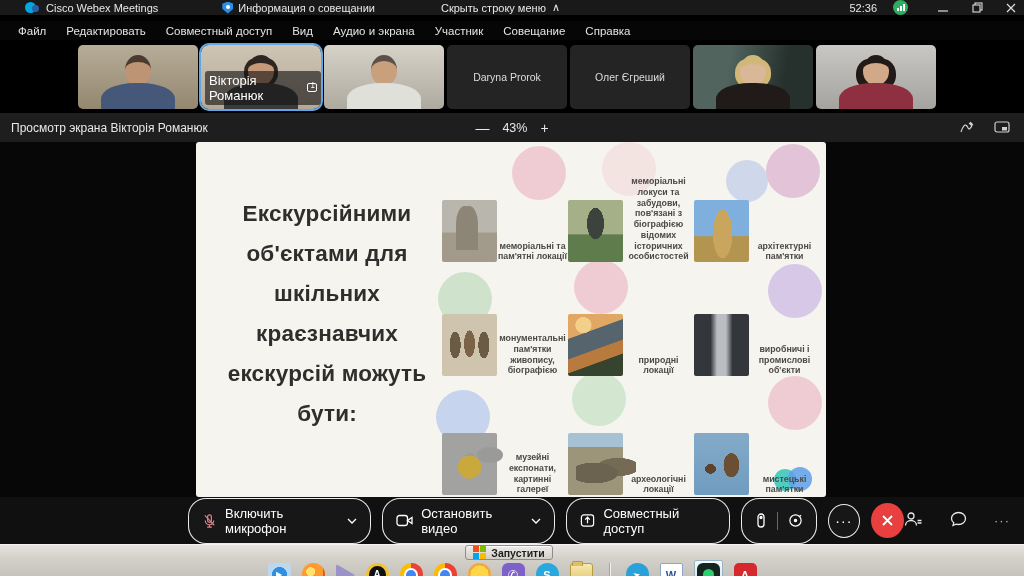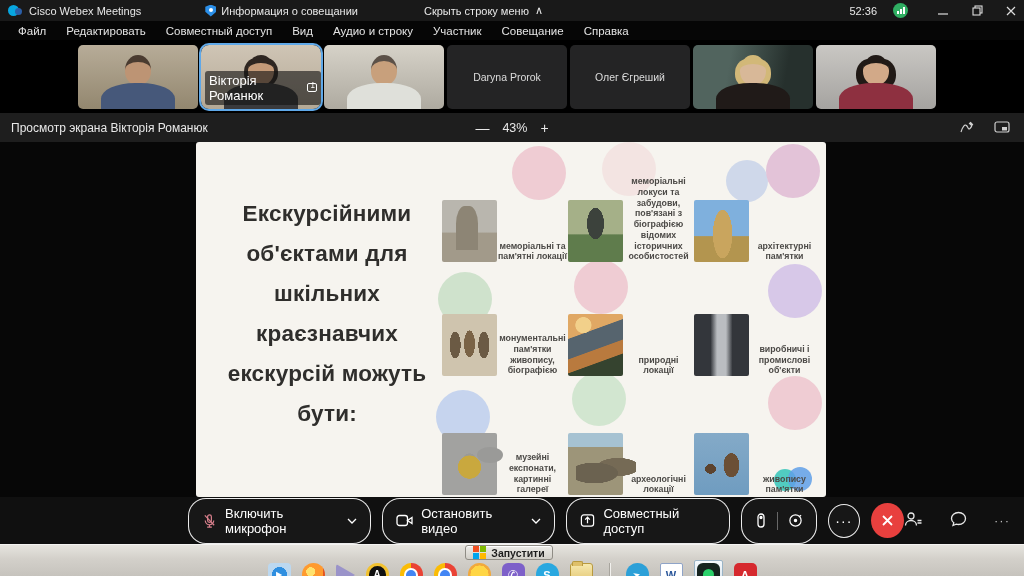--- a/index.html
+++ b/index.html
@@ -1,21 +1,21 @@
 <!DOCTYPE html>
 <html><head>
 <meta charset="utf-8">
 <style>
   * { margin:0; padding:0; box-sizing:border-box; }
   html,body { width:1024px; height:576px; overflow:hidden; }
   body { font-family:"Liberation Sans","DejaVu Sans",sans-serif; background:#000; position:relative; }
 
   
-  .titlebar { position:absolute; left:0; top:0; width:1024px; height:21px; background:#191919;
-    display:flex; align-items:center; color:#e8e8e8; font-size:11px; }
+  .titlebar { position:absolute; left:0; top:0; width:1024px; height:15px; background:#191919;
+    display:flex; align-items:center; color:#e8e8e8; font-size:11px;padding-left:17px; }
   .tb-logo { width:15px; height:11px; margin:0 6px 0 8px; position:relative; }
   .tb-logo i { position:absolute; border-radius:50%; }
   .tb-logo i:nth-child(1){ left:0; top:0; width:11px; height:11px; background:#07a6e0; }
   .tb-logo i:nth-child(2){ left:7px; top:3px; width:7px; height:7px; background:#2b5fa8; }
   .tb-title { margin-right:64px; }
   .shield-ic { width:11px; height:12px; background:#2b8fe8; margin-right:5px;
     clip-path:polygon(50% 0,100% 18%,100% 60%,50% 100%,0 60%,0 18%); position:relative; }
   .shield-ic::after { content:""; position:absolute; left:3.5px; top:3.5px; width:4px; height:4px; background:#fff; border-radius:50%; }
   .tb-info { display:flex; align-items:center; margin-right:66px; }
   .tb-hide { display:flex; align-items:center; gap:6px; }
@@ -220,21 +220,21 @@
         </svg>
       </span>
   </span>
 </div>
 
 <div class="menubar">
   <span class="menu-item">Файл</span>
   <span class="menu-item">Редактировать</span>
   <span class="menu-item">Совместный доступ</span>
   <span class="menu-item">Вид</span>
-  <span class="menu-item">Аудио и строку</span>
+  <span class="menu-item">Аудио и экрана</span>
   <span class="menu-item">Участник</span>
   <span class="menu-item">Совещание</span>
   <span class="menu-item">Справка</span>
 </div>
 
 <div class="filmstrip">
   <div class="tile t1">
     <span class="head"></span>
     <span class="torso"></span>
   </div>
@@ -324,21 +324,21 @@
       <div class="fig fig8">
         <div class="thumb th8"></div>
         <div class="cap">археологічні локації</div>
       </div>
       <div class="fig fig9">
         <span class="deco">
             <i></i>
             <i></i>
           </span>
         <div class="thumb th9"></div>
-        <div class="cap">живопису пам'ятки</div>
+        <div class="cap">мистецькі пам'ятки</div>
       </div>
     </div>
   </div>
 </div>
 
 <div class="ctrlbar">
   <div class="pill">
     <svg width="15" height="16" viewBox="0 0 16 16" fill="none" stroke="#d9808d" stroke-width="1.3">
         <rect x="6" y="1.5" width="4" height="8" rx="2"></rect>
         <path d="M3.5 7.5a4.5 4.5 0 0 0 9 0M8 12v2.5M5.5 14.5h5"></path>

